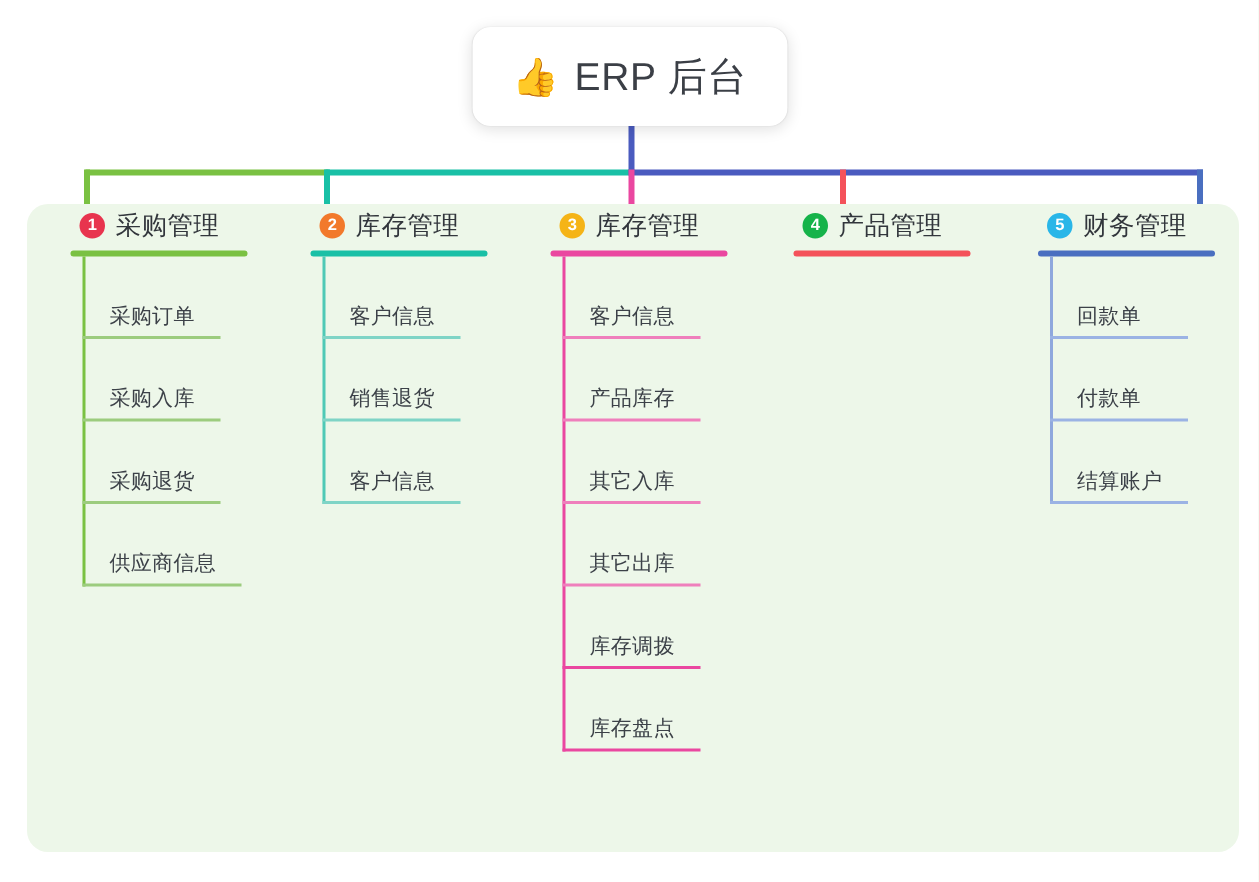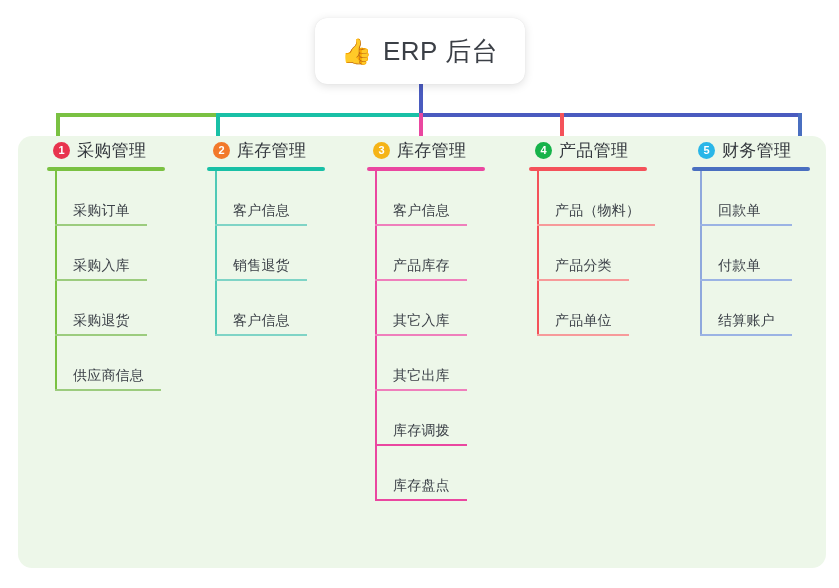--- a/index.html
+++ b/index.html
@@ -255,35 +255,20 @@
         </div>
       </div>
     </div>
 
     <div class="column" style="left:509px;">
       <div class="col-header">
         <span class="badge" style="background:#16b34a;">4</span>
         <span class="col-title">产品管理</span>
       </div>
       <div class="col-rule" style="background:#f4525a; width:118px;"></div>
-      <div class="items">
-        <div class="spine" style="background:#f4525a;"></div>
-        <div class="item">
-          <span class="item-label">产品（物料）</span>
-          <span class="item-rule" style="background:#f79a9a; width:118px;"></span>
-        </div>
-        <div class="item">
-          <span class="item-label">产品分类</span>
-          <span class="item-rule" style="background:#f79a9a; width:92px;"></span>
-        </div>
-        <div class="item">
-          <span class="item-label">产品单位</span>
-          <span class="item-rule" style="background:#f79a9a; width:92px;"></span>
-        </div>
-      </div>
     </div>
 
     <div class="column" style="left:672px;">
       <div class="col-header">
         <span class="badge" style="background:#29b6e8;">5</span>
         <span class="col-title">财务管理</span>
       </div>
       <div class="col-rule" style="background:#4a6fc0; width:118px;"></div>
       <div class="items">
         <div class="spine" style="background:#8fa8dd;"></div>

